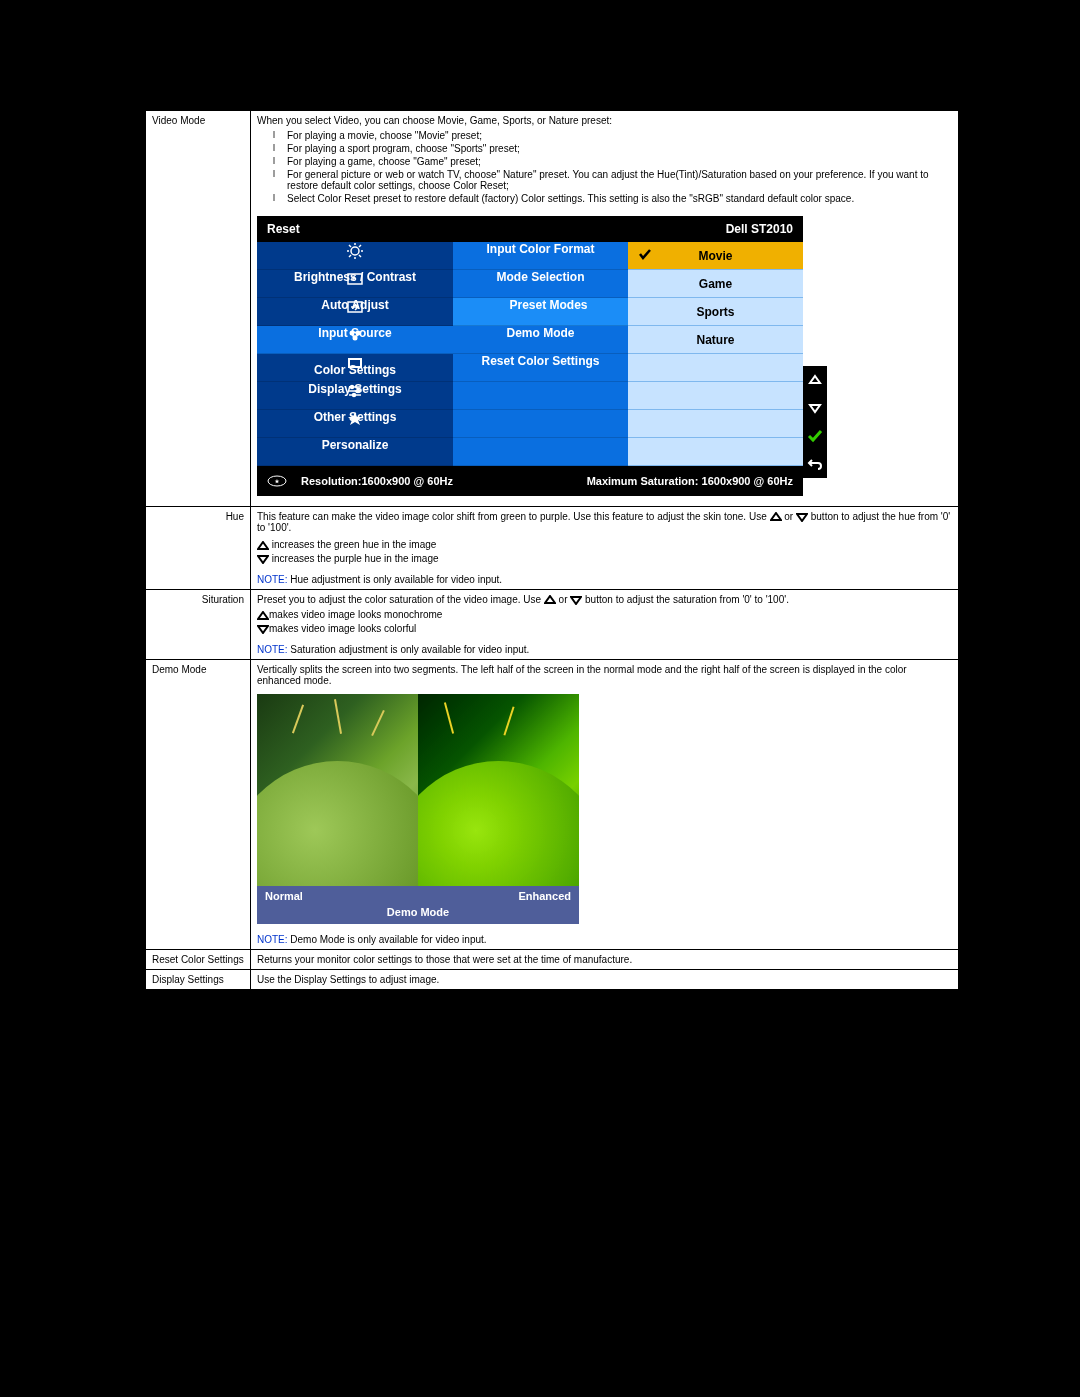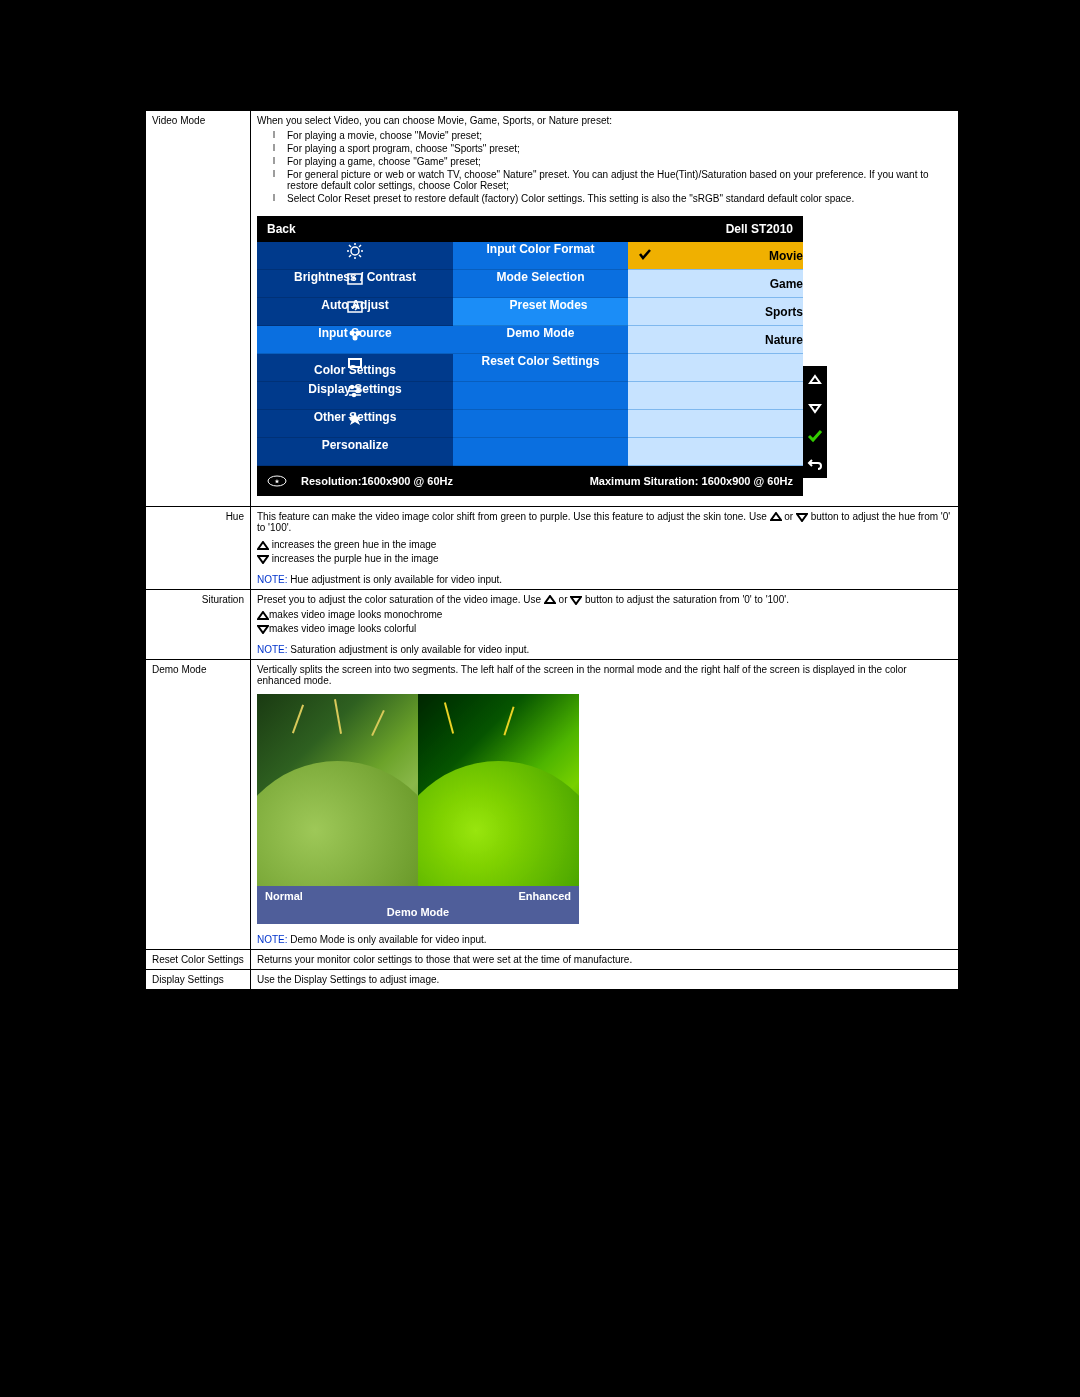--- a/index.html
+++ b/index.html
@@ -84,21 +84,21 @@
     height:28px; display:flex; align-items:center; padding:0 8px;
     font-size:12px; border-bottom:1px solid rgba(0,0,0,0.15);
     box-sizing:border-box;
     flex-direction:column;
   }
   .osd-col1 .osd-row { background:#003a8c; color:#fff; gap:10px; }
   .osd-col1 .osd-row.sel { background:#0a6fe0;gap:19px; }
   .osd-col2 .osd-row { background:#0a6fe0; color:#fff; }
   .osd-col2 .osd-row.sel { background:#1b8df7; }
   .c3row {
-    height:28px; display:flex; align-items:center; justify-content:flex-end;
+    height:28px; display:flex; align-items:center; justify-content:center;
     font-size:12px; color:#000; background:#c7e3ff;
     border-bottom:1px solid #7fb8ee; box-sizing:border-box; font-weight:bold;
     position:relative;
   }
   .c3row.sel { background:#f0b000; }
   .c3row.sel .chk { position:absolute; left:10px; }
   .osd-foot {
     background:#000; color:#fff; font-size:11px; padding:8px 10px;
     display:flex; align-items:center; gap:14px; font-weight:bold;
   }
@@ -152,21 +152,21 @@
             <li>For playing a movie, choose "Movie" preset;</li>
             <li>For playing a sport program, choose "Sports" preset;</li>
             <li>For playing a game, choose "Game" preset;</li>
             <li>For general picture or web or watch TV, choose" Nature" preset. You can adjust the Hue(Tint)/Saturation based on your preference. If you want to restore default color settings, choose Color Reset;</li>
             <li>Select Color Reset preset to restore default (factory) Color settings. This setting is also the "sRGB" standard default color space.</li>
           </ul>
 
           
           <div class="osd">
             <div class="osd-head">
-              <span>Back</span>
+              <span>Reset</span>
               <span>Dell ST2010</span>
             </div>
             <div class="osd-body">
               <div class="osd-col1" id="osd-col1">
                     <div class="osd-row">
                       <span class="osd-icon">
                         <svg width="18" height="18">
                           <circle cx="9" cy="9" r="4" fill="none" stroke="#fff" stroke-width="1.5"></circle>
                           <g stroke="#fff" stroke-width="1.5">
                             <line x1="9" y1="1" x2="9" y2="3"></line>
@@ -276,21 +276,21 @@
                   </div>
             </div>
             <div class="osd-foot">
               <span class="osd-icon">
                 <svg width="20" height="14">
                       <ellipse cx="10" cy="7" rx="9" ry="5" fill="none" stroke="#fff" stroke-width="1"></ellipse>
                       <text x="10" y="9" font-size="5" fill="#fff" text-anchor="middle">★</text>
                     </svg>
               </span>
               <span><span>Resolution:</span><span>1600x900 @ 60Hz</span></span>
-              <span class="res2"><span>Maximum Situration:</span><span> 1600x900 @ 60Hz</span></span>
+              <span class="res2"><span>Maximum Saturation:</span><span> 1600x900 @ 60Hz</span></span>
             </div>
             <div class="navcol">
               <div class="navbtn">
                     <svg width="14" height="14">
                       <path d="M7 3 L12 10 L2 10 Z" fill="none" stroke="#fff" stroke-width="2"></path>
                     </svg>
                   </div>
               <div class="navbtn">
                     <svg width="14" height="14">
                       <path d="M2 4 L12 4 L7 11 Z" fill="none" stroke="#fff" stroke-width="2"></path>

